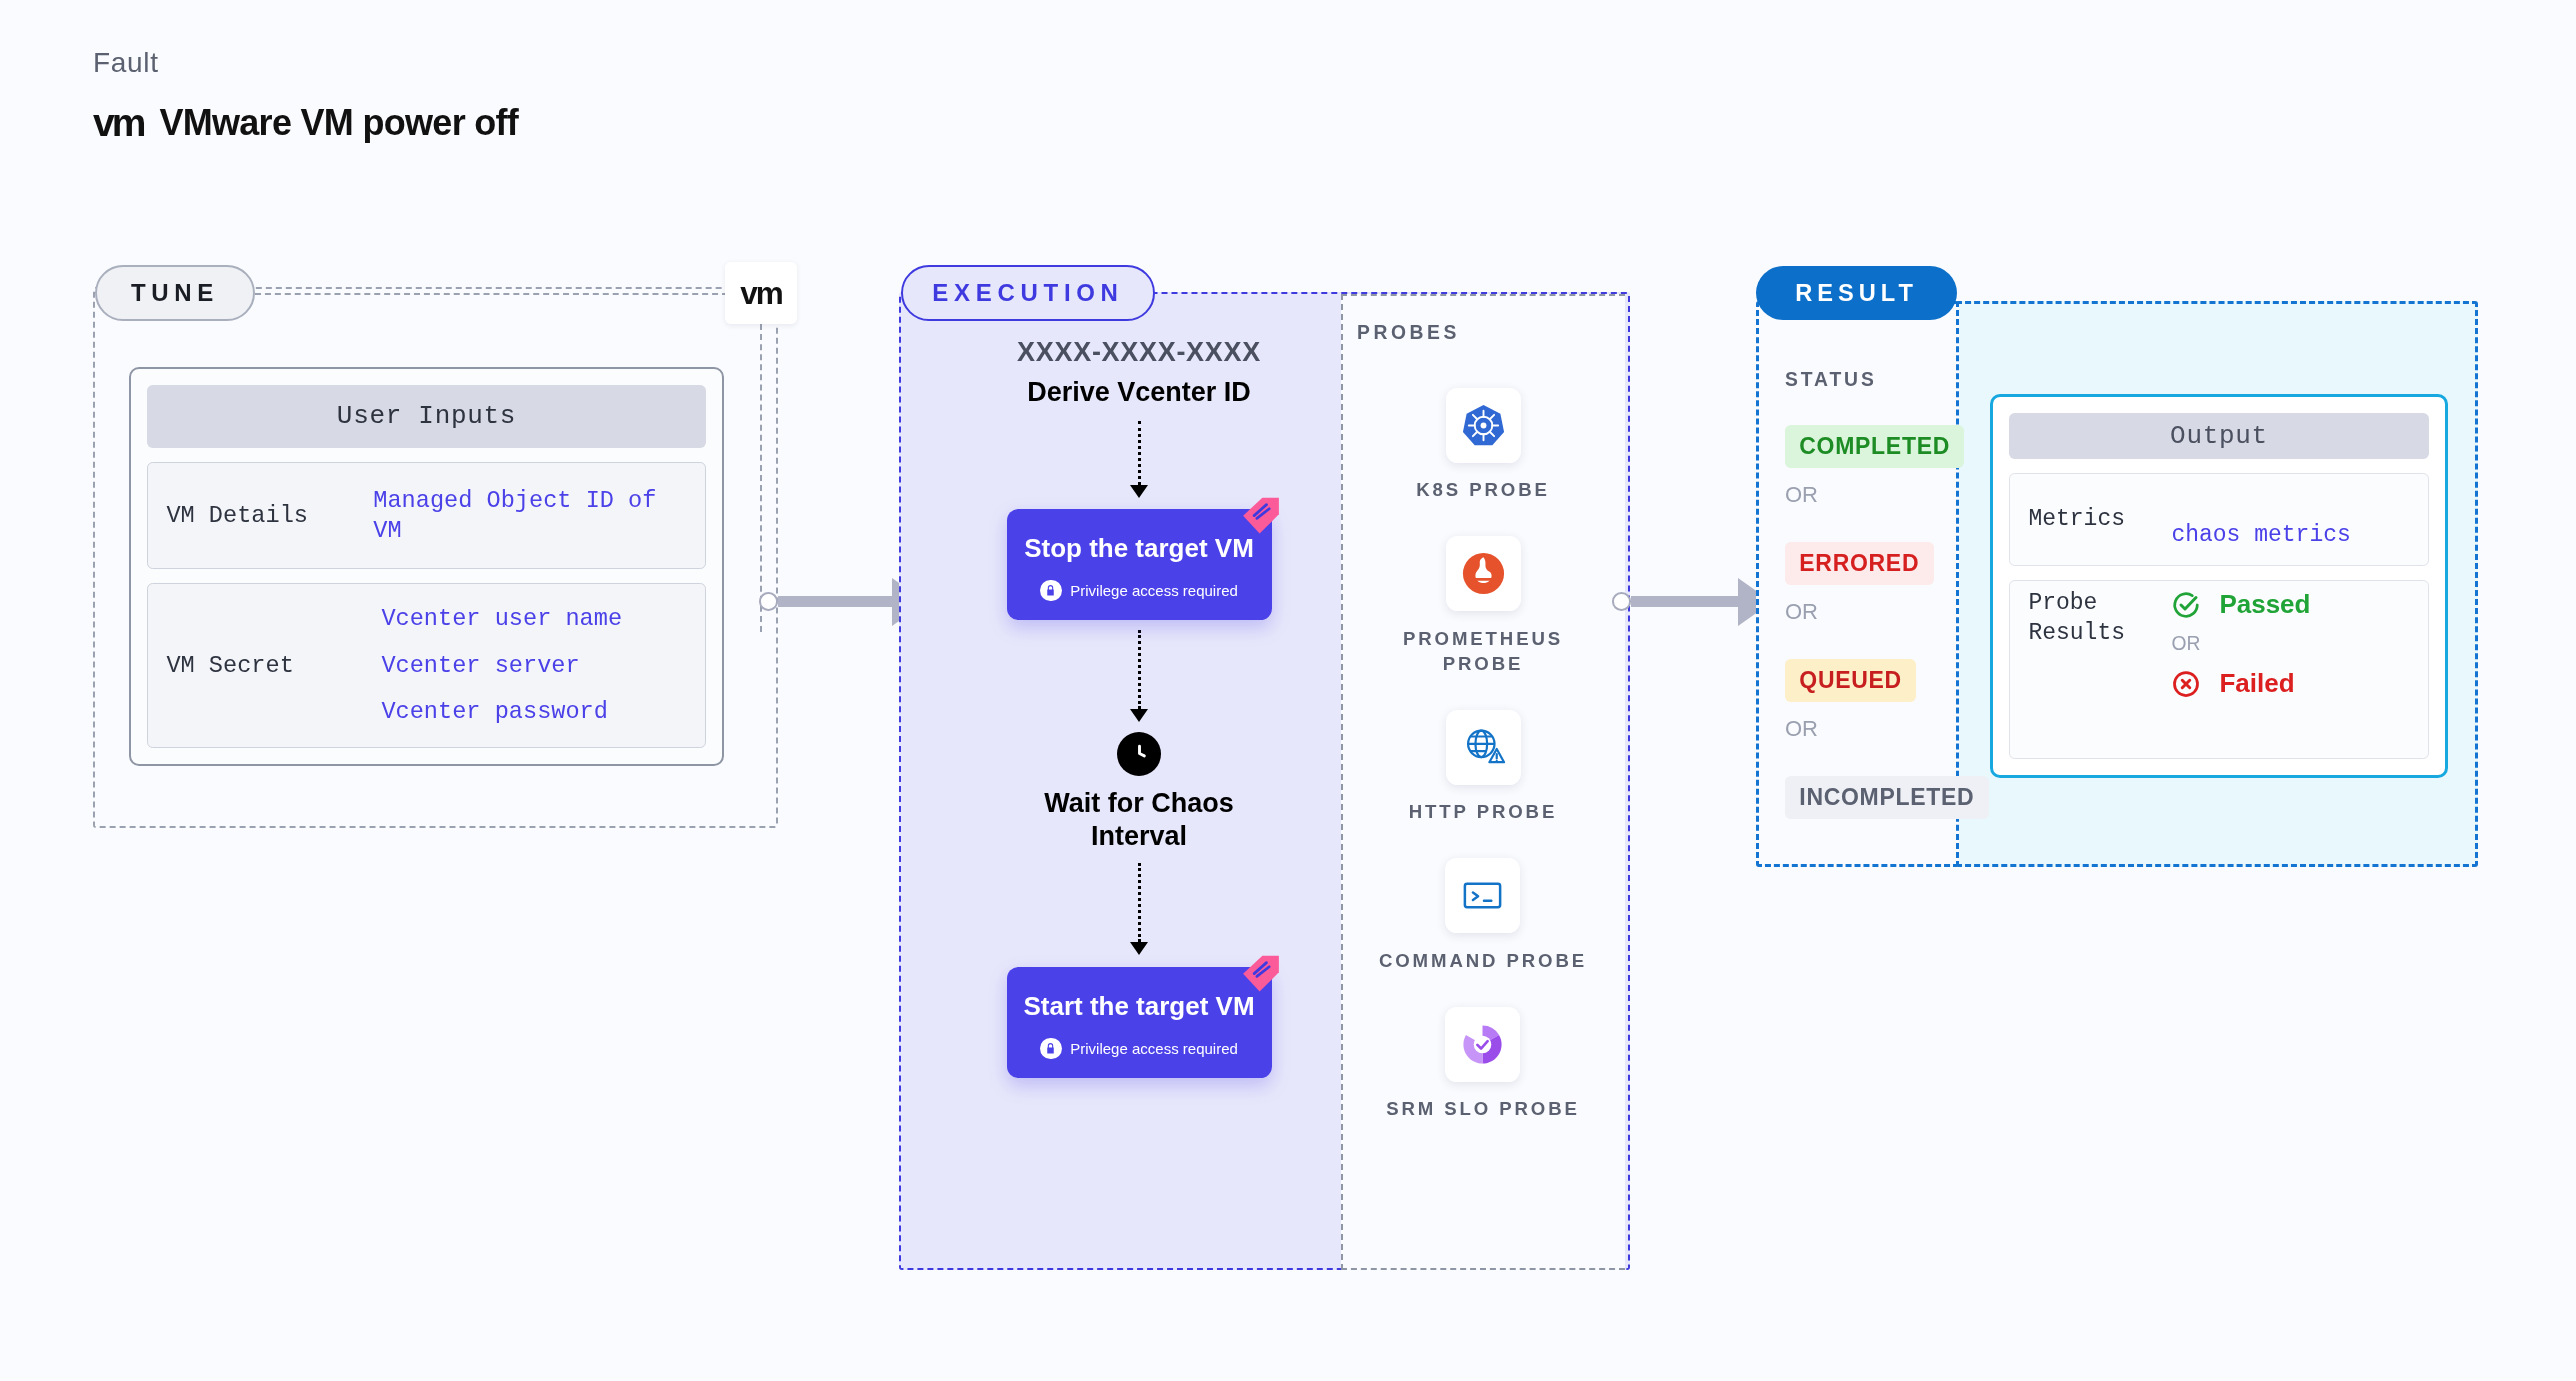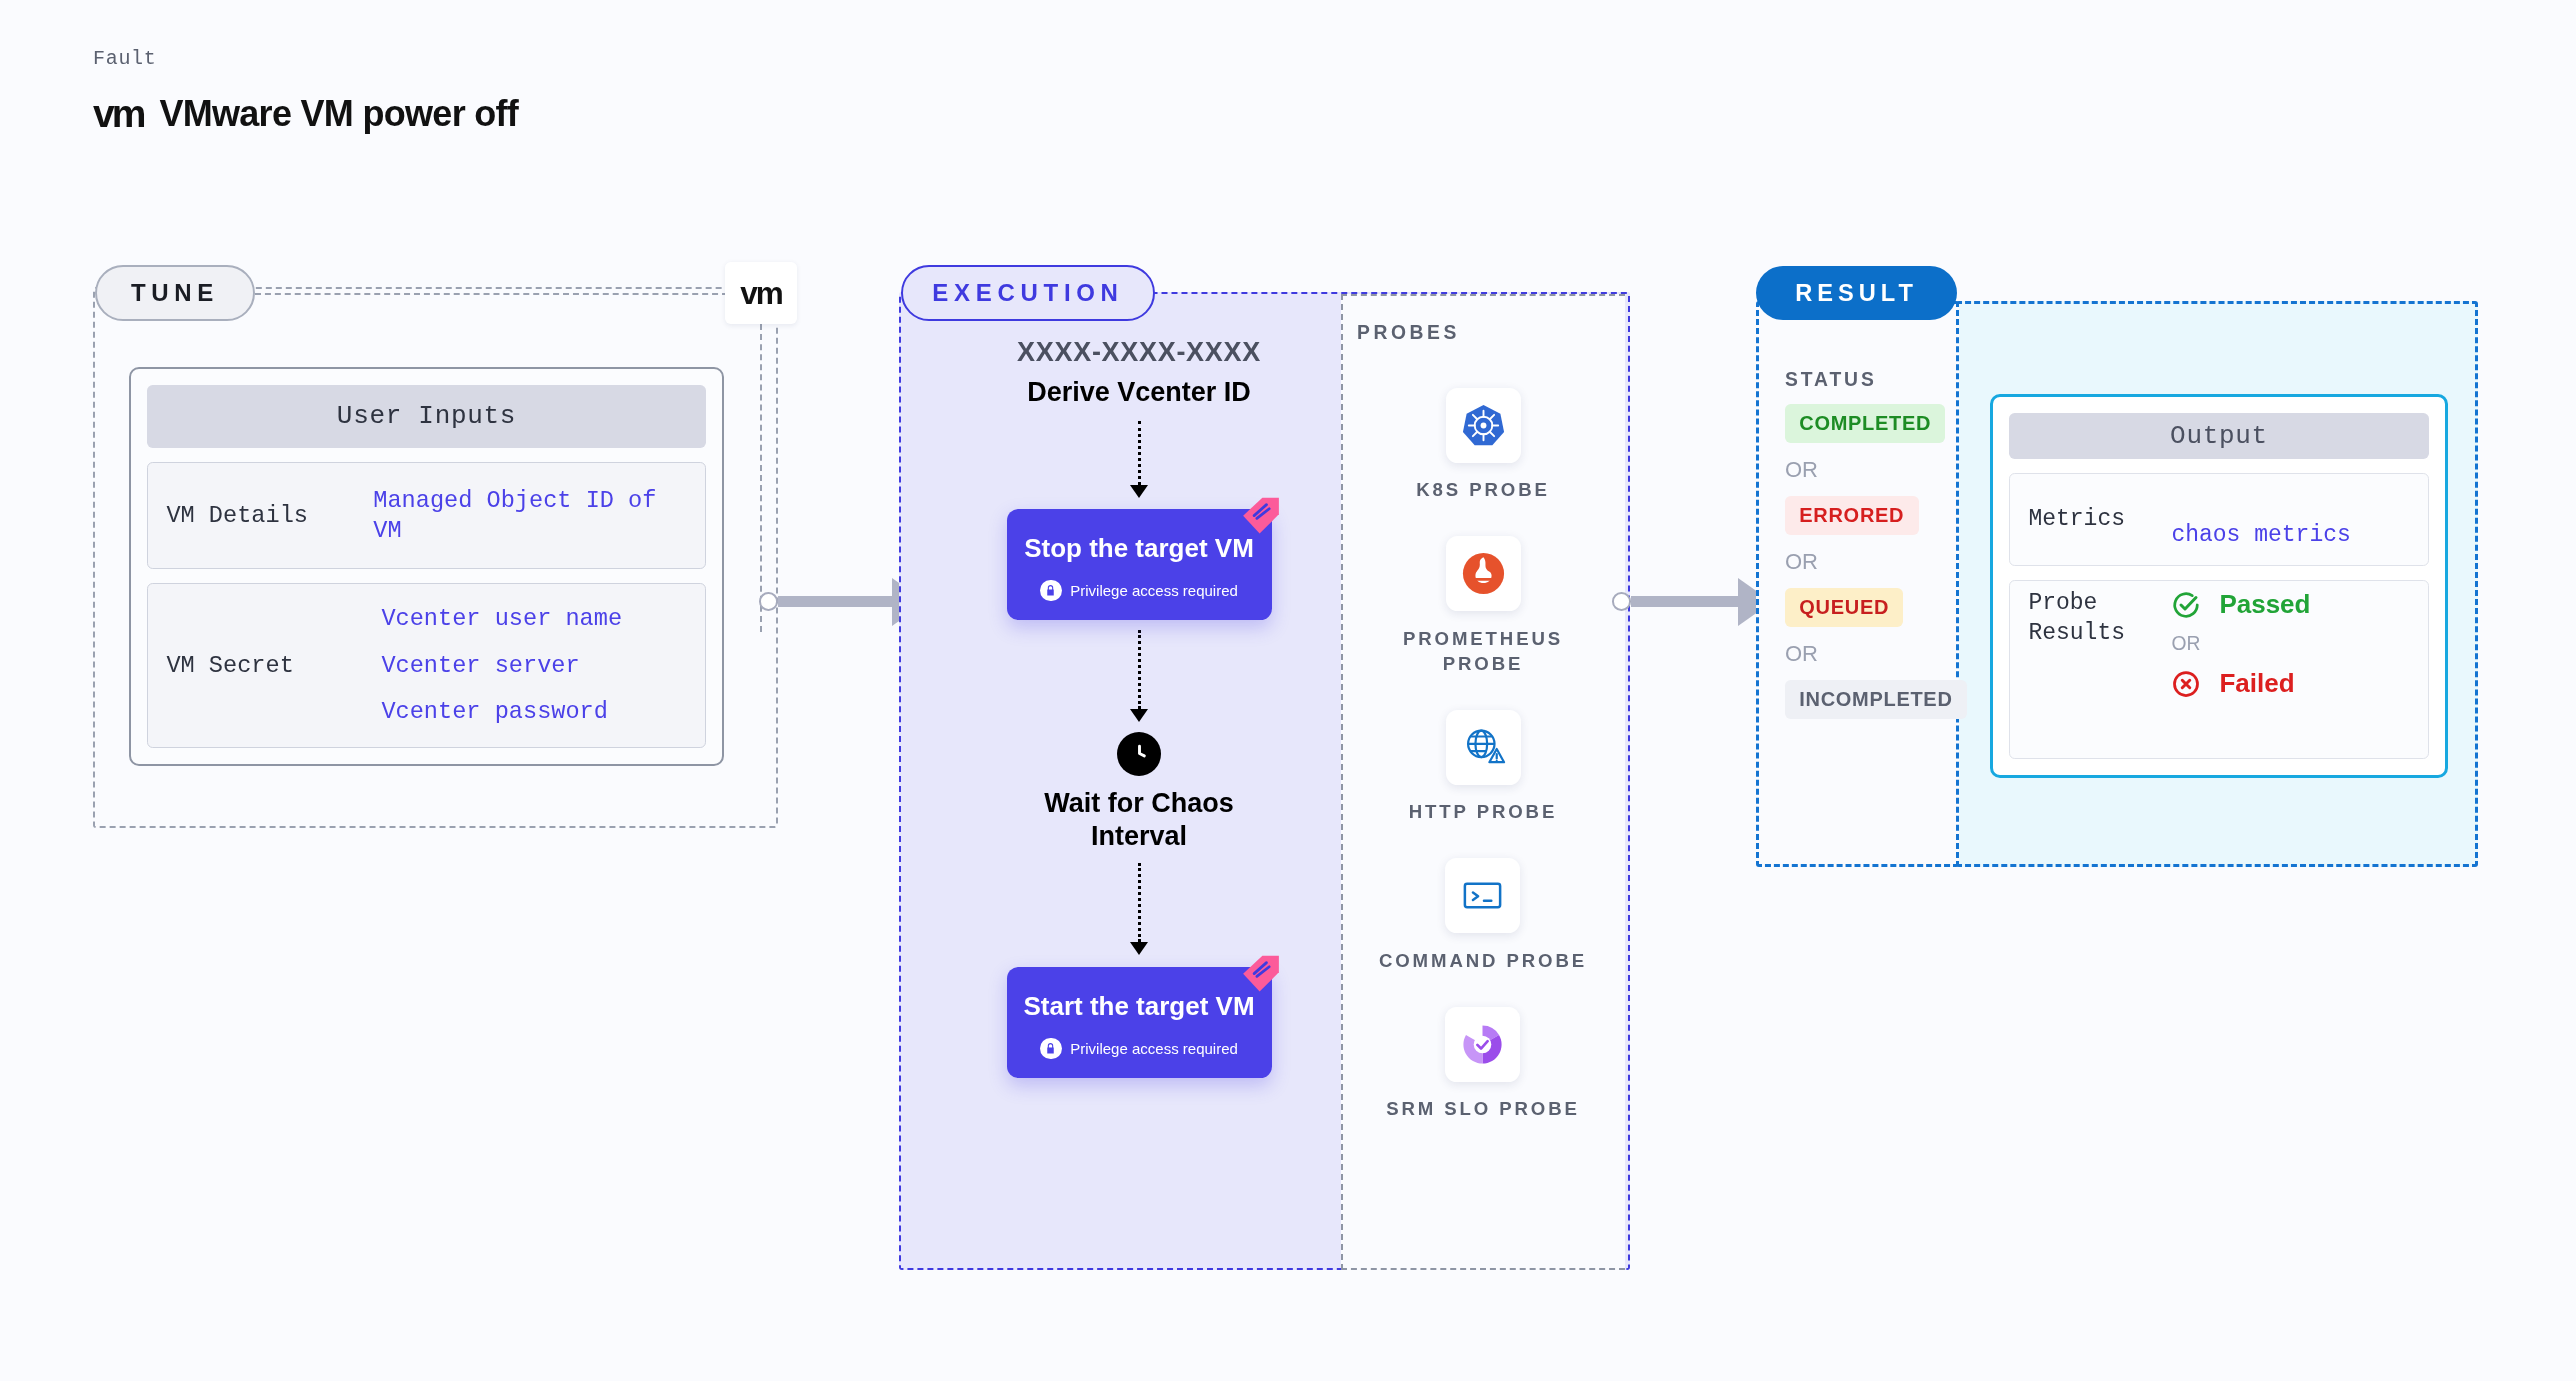--- a/index.html
+++ b/index.html
@@ -6,21 +6,21 @@
   body{
     width:2576px;height:1381px;
     background:#fafbfe;
     font-family:"Liberation Sans",sans-serif;
     position:relative;overflow:hidden;
   }
   .mono{font-family:"Liberation Mono",monospace;}
 
   
   #header{position:absolute;left:93px;top:47px;}
-  #kicker{font-family:Liberation Mono, monospace;font-size:20px;color:#5b6170;letter-spacing:0.7px;}
+  #kicker{font-family:Liberation Sans, sans-serif;font-size:28px;color:#5b6170;letter-spacing:0.7px;}
   #title-row{display:flex;align-items:center;gap:15.8px;margin-top:21.5px;}
   #vm-logo-title{font-size:39px;font-weight:700;color:#111;letter-spacing:-2.9px;font-family:"Liberation Sans",sans-serif;}
   #page-title{font-size:36px;font-weight:700;color:#111;letter-spacing:-0.7px;text-align:right;}
 
   
   #tune-panel{position:absolute;left:93px;top:287px;width:681px;height:537px;
     border:2.1px dashed #9aa1b0;border-radius:2.9px;background:transparent;}
   #tune-pill{position:absolute;left:95px;top:265px;width:160px;height:56px;
     background:#f0f1f5;border:2.1px solid #a9afbd;border-radius:29px;
     display:flex;align-items:center;justify-content:center;
@@ -93,21 +93,21 @@
     color:#5b6170;text-align:center;line-height:1.35;max-width:215px;}
 
   
   #result-status-panel{position:absolute;left:1756px;top:301px;width:203px;height:566px;
     border:3.6px dashed #1474d1;border-radius:2.9px;background:#fafbfe;box-sizing:border-box;}
   #result-pill{position:absolute;left:1756px;top:266px;width:201px;height:54px;
     background:#0c6fc9;border-radius:29px;display:flex;align-items:center;justify-content:center;
     font-size:23.6px;font-weight:700;letter-spacing:5px;color:#fff;box-sizing:border-box;}
   #status-block{position:absolute;left:1785px;top:369px;display:flex;flex-direction:column;align-items:flex-start;}
   #status-title{font-size:19.3px;font-weight:700;letter-spacing:2.9px;color:#5b6170;}
-  .status-badge{margin-top:13px;padding:7.9px 14.3px;border-radius:5.7px;font-size:20px;font-weight:700;letter-spacing:0.7px;}
+  .status-badge{margin-top:34px;padding:7.9px 14.3px;border-radius:5.7px;font-size:23px;font-weight:700;letter-spacing:0.7px;}
   .or-text{margin-top:14.3px;font-size:22px;color:#9aa0b0;}
 
   #result-output-panel{position:absolute;left:1956px;top:301px;width:522px;height:566px;
     border:3.6px dashed #1474d1;border-radius:2.9px;background:#e9f8fd;box-sizing:border-box;}
   #output-card{position:absolute;left:1990px;top:394px;width:458px;
     border:3.6px solid #17a8e0;border-radius:10px;background:#fff;padding:15.8px;box-sizing:border-box;}
   #output-header{background:#d7d9e4;border-radius:5.7px;height:46px;
     display:flex;align-items:center;justify-content:center;font-size:26px;color:#4b5060;letter-spacing:0.7px;}
   .out-row{margin-top:14.3px;border:1.4px solid #dfe2ea;border-radius:5.7px;background:#fbfcfe;
     display:flex;align-items:center;padding:17px 18.6px;box-sizing:border-box;}

